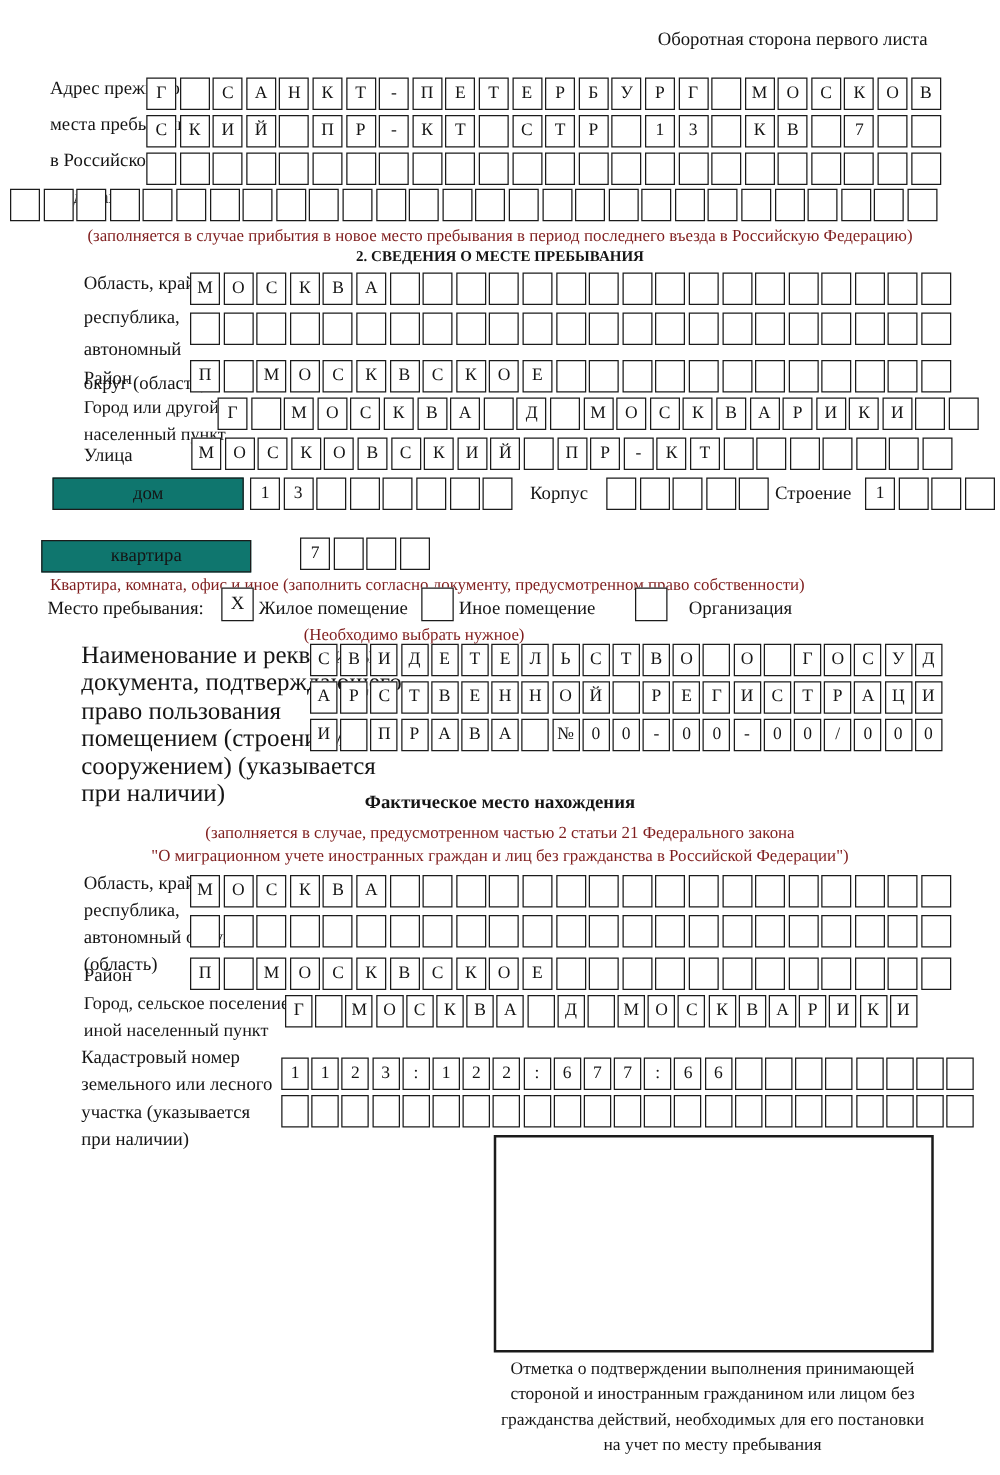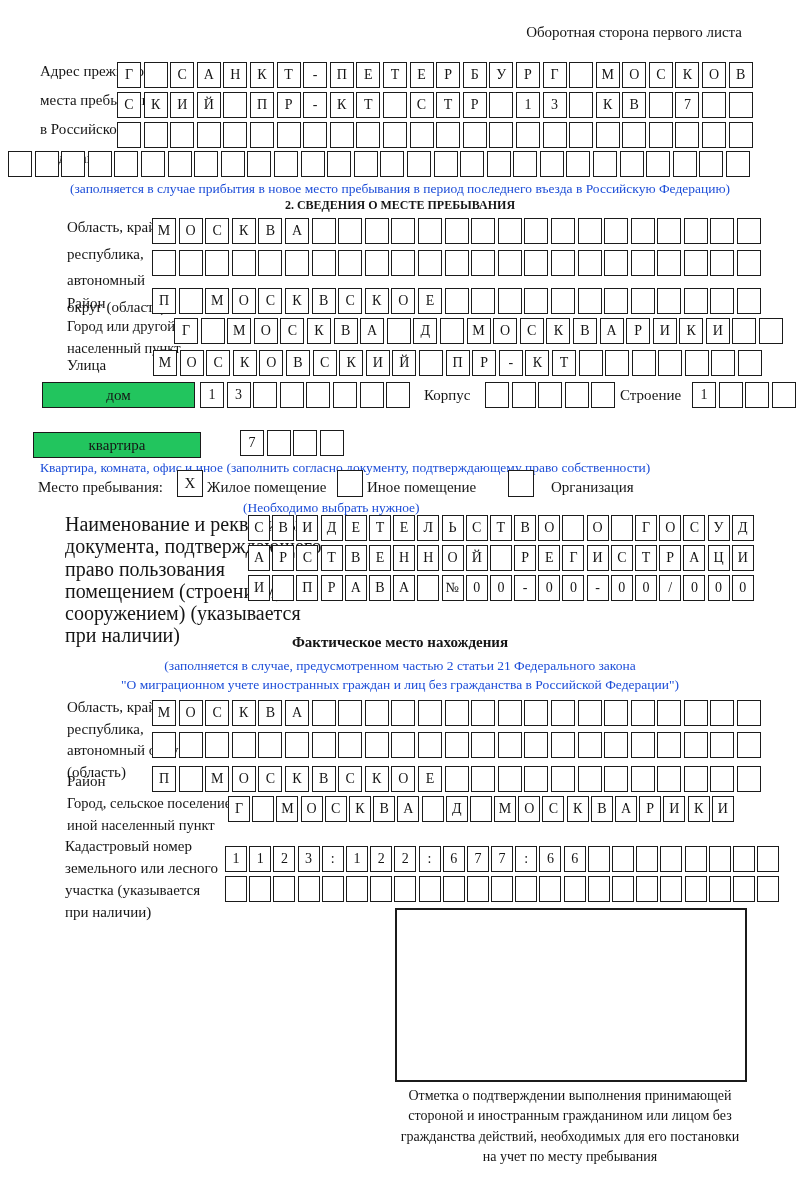--- a/index.html
+++ b/index.html
@@ -5,34 +5,34 @@
   html,body{margin:0;padding:0;}
   body{
     width:800px;height:1180px;background:#ffffff;color:#151515;
     font-family:"Liberation Serif","DejaVu Serif",serif;
     position:relative;overflow:hidden;
   }
   .page{position:absolute;left:0;top:0;width:800px;height:1180px;}
   .abs{position:absolute;}
   .lbl{font-size:15px;line-height:29px;color:#151515;}
   .lbl-sm{font-size:14.5px;line-height:21.5px;}
-  .cap{font-size:13.5px;color:#1d4ed8;}
+  .cap{font-size:13.5px;color:#7f1d1d;}
   .title-b{font-size:12px;font-weight:bold;}
   .center{width:800px;text-align:center;left:0;}
   .cellrow{display:flex;gap:2.6px;}
   .cell{
     box-sizing:border-box;flex:none;width:24px;height:26px;
     border:1.6px solid #1b1b1b;display:flex;align-items:center;justify-content:center;
     font-size:14px;background:#fff;
   }
   .sm .cell{width:22px;}
   .sm{gap:2.2px;}
   .widebox{
     box-sizing:border-box;height:26px;border:1.6px solid #1b1b1b;
-    display:flex;align-items:center;justify-content:center;font-size:15px;background:#22c55e;
+    display:flex;align-items:center;justify-content:center;font-size:15px;background:#0f766e;
   }
   .checkbox{
     box-sizing:border-box;width:26px;height:27px;border:1.6px solid #1b1b1b;
     display:flex;align-items:center;justify-content:center;font-size:15px;background:#fff;
   }
   .bigbox{box-sizing:border-box;border:2px solid #1b1b1b;background:#fff;}
   .stamp-line{font-size:14px;line-height:20.4px;text-align:center;}
 </style>
 </head>
 <body>
@@ -327,21 +327,21 @@
       <div class="cell"></div>
     </div>
 
   <div class="abs widebox" style="left:33px;top:432px;width:168px;">квартира</div>
   <div class="abs cellrow" style="left:240px;top:430px;">
       <div class="cell">7</div>
       <div class="cell"></div>
       <div class="cell"></div>
       <div class="cell"></div>
     </div>
-  <div class="abs cap" style="left:40px;top:460px;">Квартира, комната, офис и иное (заполнить согласно документу, подтверждающему право собственности)</div>
+  <div class="abs cap" style="left:40px;top:460px;">Квартира, комната, офис и иное (заполнить согласно документу, предусмотренном право собственности)</div>
 
   <div class="abs lbl" style="left:38px;top:473px;text-align:center;">Место пребывания:</div>
   <div class="abs checkbox" style="left:177px;top:470px;">X</div>
   <div class="abs lbl" style="left:207px;top:473px;">Жилое помещение</div>
   <div class="abs checkbox" style="left:337px;top:470px;"></div>
   <div class="abs lbl" style="left:367px;top:473px;">Иное помещение</div>
   <div class="abs checkbox" style="left:508px;top:470px;"></div>
   <div class="abs lbl" style="left:551px;top:473px;">Организация</div>
   <div class="abs cap" style="left:243px;top:500px;">(Необходимо выбрать нужное)</div>
 

